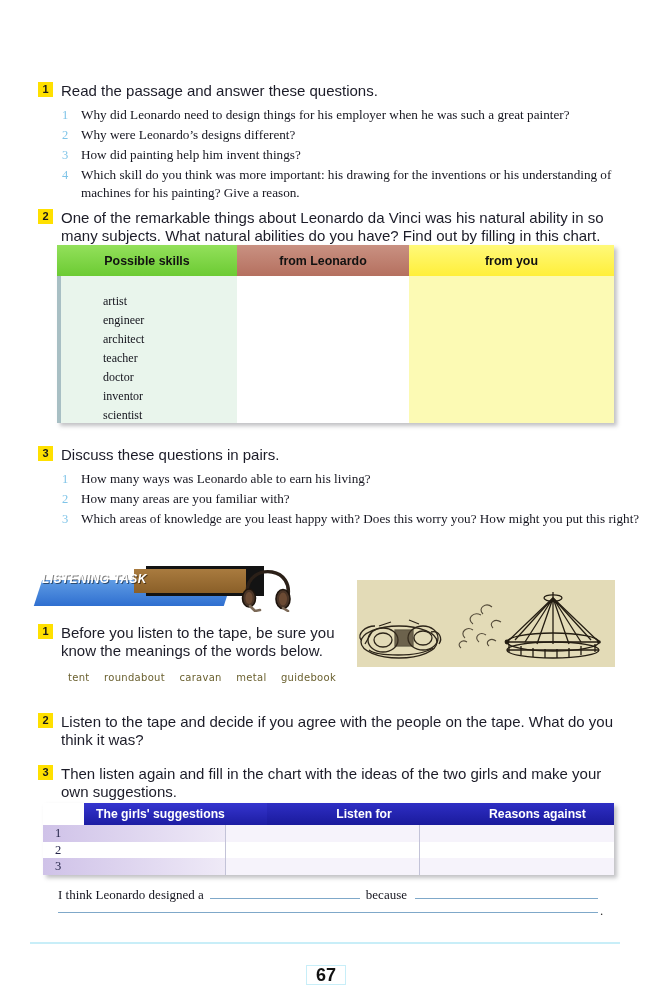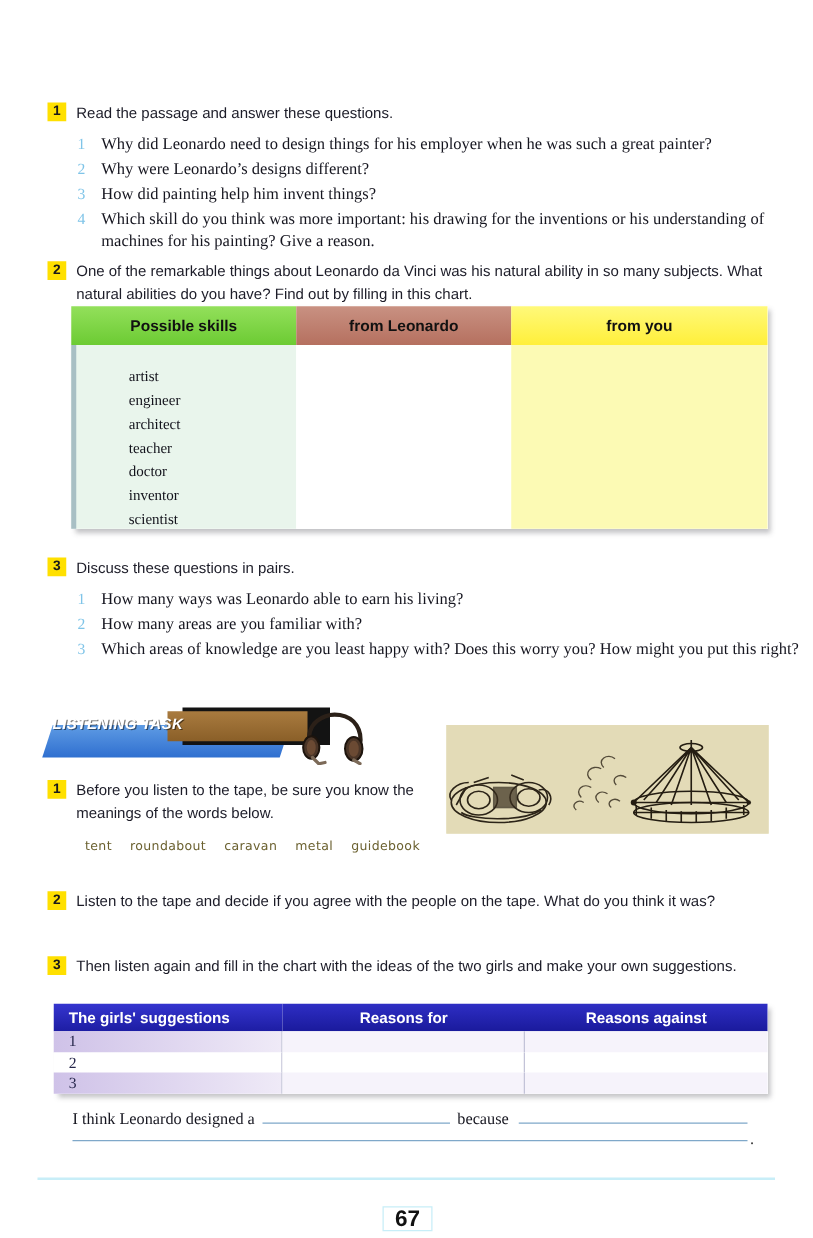--- a/index.html
+++ b/index.html
@@ -63,21 +63,21 @@
     flex: 0 0 15px;
   }
 
   .task {
     display: flex;
     align-items: flex-start;
     gap: 8px;
   }
   .task-text {
     font-family: "Liberation Sans", sans-serif;
-    font-size: 12px;
+    font-size: 15px;
     line-height: 17.5px;
     color: #1c1c28;
   }
 
   
   .qlist { margin-left: 24px; margin-top: 3px; }
   .qrow {
     display: flex;
     align-items: flex-start;
     gap: 10px;
@@ -186,21 +186,21 @@
     overflow: hidden;
   }
 
   
   .girls-chart {
     position: absolute;
     left: 43px; top: 803px;
     width: 571px; height: 72px;
     box-shadow: 3px 3px 4px rgba(80,80,90,.35);
   }
-  .gc-head { display: flex; height: 22px; }
+  .gc-head { display: flex; height: 22px; margin-left: 41px; }
   .gh {
     font-family: "Liberation Sans", sans-serif;
     font-weight: bold;
     font-size: 12.2px;
     color: #ffffff;
     display: flex; align-items: center;
     background: linear-gradient(180deg,#2e2ec4,#1a1a9c);
   }
   .gh.g1 { width: 183px; padding-left: 12px; background: linear-gradient(180deg,#3535cf,#1d1da3); }
   .gh.g2 { width: 194px; justify-content: center; }
@@ -426,21 +426,21 @@
   </div>
 
   <div class="task" style="position:absolute;left:38px;top:765px;width:590px;">
     <span class="badge">3</span>
     <span class="task-text" style="width:567px;">Then listen again and fill in the chart with the ideas of the two girls and make your own suggestions.</span>
   </div>
 
   <div class="girls-chart">
     <div class="gc-head">
       <div class="gh g1">The girls' suggestions</div>
-      <div class="gh g2">Reasons for</div>
+      <div class="gh g2">Listen for</div>
       <div class="gh g3">Reasons against</div>
     </div>
     <div class="gc-row odd">
       <div class="cell c1">
         <div class="rownum">1</div>
       </div>
       <div class="cell c2"></div>
       <div class="cell c3"></div>
     </div>
     <div class="gc-row even">

